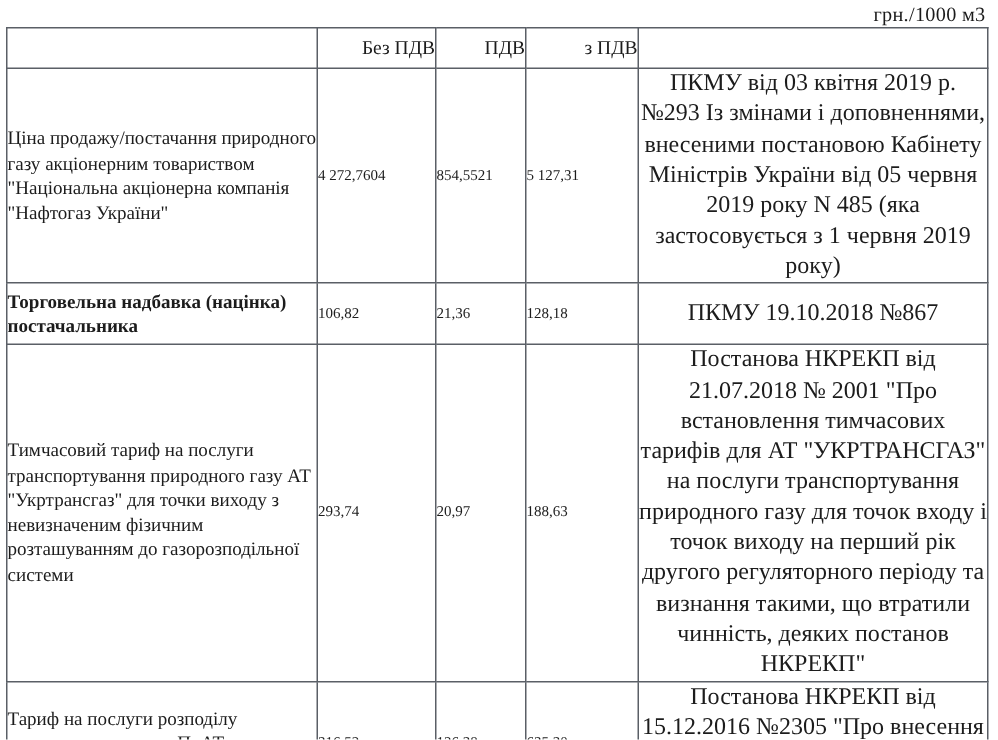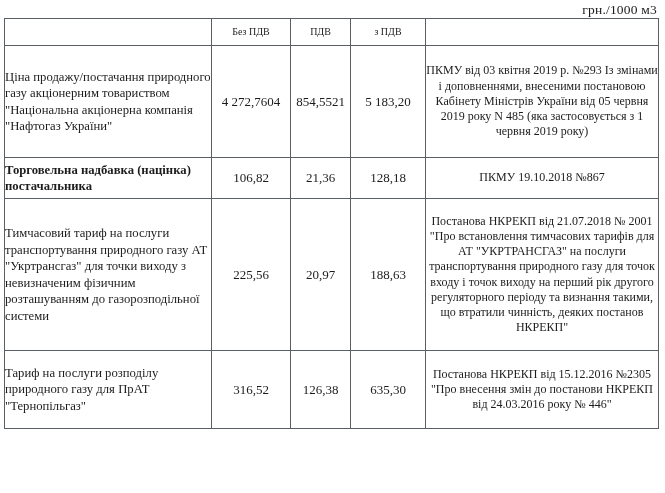--- a/index.html
+++ b/index.html
@@ -46,44 +46,44 @@
     font-weight: normal;
   }
   
   col.c-desc  { width: 207px; }
   col.c-net   { width: 79px; }
   col.c-vat   { width: 60px; }
   col.c-gross { width: 75px; }
   col.c-basis { width: 233px; }
 
   .hdr-cell {
-    text-align: center;
-    font-size: 10px;
+    text-align: right;
+    font-size: 13px;
     height: 26px;
     line-height: 26px;
     white-space: nowrap;
   }
   .desc {
     text-align: left;
     padding: 4px 6px 4px 5px;
     line-height: 1.30;
     font-size: 12.7px;
   }
   .desc.bold { font-weight: bold; }
   .num {
-    text-align: center;
+    text-align: left;
     font-weight: bold;
-    font-size: 13px;
+    font-size: 10px;
     white-space: nowrap;
   }
   .basis {
     text-align: center;
     padding: 4px 7px;
     line-height: 1.27;
-    font-size: 12px;
+    font-size: 16px;
   }
   .row-h-1 { height: 112px; }
   .row-h-2 { height: 41px; padding-left: 16px; }
   .row-h-3 { height: 152px; }
   .row-h-4 { height: 78px; }
   .row-h-5 { height: 27px; }
 </style>
 </head>
 <body>
 
@@ -106,35 +106,35 @@
         <th class="hdr-cell">ПДВ</th>
         <th class="hdr-cell">з ПДВ</th>
         <th class="hdr-cell"></th>
       </tr>
     </thead>
     <tbody>
       <tr class="row-h-1">
         <td class="desc">Ціна продажу/постачання природного газу акціонерним товариством "Національна акціонерна компанія "Нафтогаз України"</td>
         <td class="num">4 272,7604</td>
         <td class="num">854,5521</td>
-        <td class="num">5 183,20</td>
+        <td class="num">5 127,31</td>
         <td class="basis">ПКМУ від 03 квітня 2019 р. №293 Із змінами і доповненнями, внесеними постановою Кабінету Міністрів України
 від 05 червня 2019 року N 485
 (яка застосовується з 1 червня 2019 року)</td>
       </tr>
       <tr class="row-h-2">
         <td class="desc bold">Торговельна надбавка (націнка) постачальника</td>
         <td class="num">106,82</td>
         <td class="num">21,36</td>
         <td class="num">128,18</td>
         <td class="basis">ПКМУ 19.10.2018 №867</td>
       </tr>
       <tr class="row-h-3">
         <td class="desc">Тимчасовий тариф на послуги транспортування природного газу АТ "Укртрансгаз" для точки виходу з невизначеним фізичним розташуванням до газорозподільної системи</td>
-        <td class="num">225,56</td>
+        <td class="num">293,74</td>
         <td class="num">20,97</td>
         <td class="num">188,63</td>
         <td class="basis">Постанова НКРЕКП  від 21.07.2018 № 2001 "Про встановлення тимчасових тарифів для АТ "УКРТРАНСГАЗ" на послуги транспортування природного газу для точок входу і точок виходу на перший рік другого регуляторного періоду та визнання такими, що втратили чинність, деяких постанов НКРЕКП"</td>
       </tr>
       <tr class="row-h-4">
         <td class="desc">Тариф на послуги розподілу природного газу для ПрАТ "Тернопільгаз"</td>
         <td class="num">316,52</td>
         <td class="num">126,38</td>
         <td class="num">635,30</td>
         <td class="basis">Постанова НКРЕКП  від 15.12.2016 №2305 "Про внесення змін до постанови НКРЕКП від 24.03.2016 року № 446"</td>

